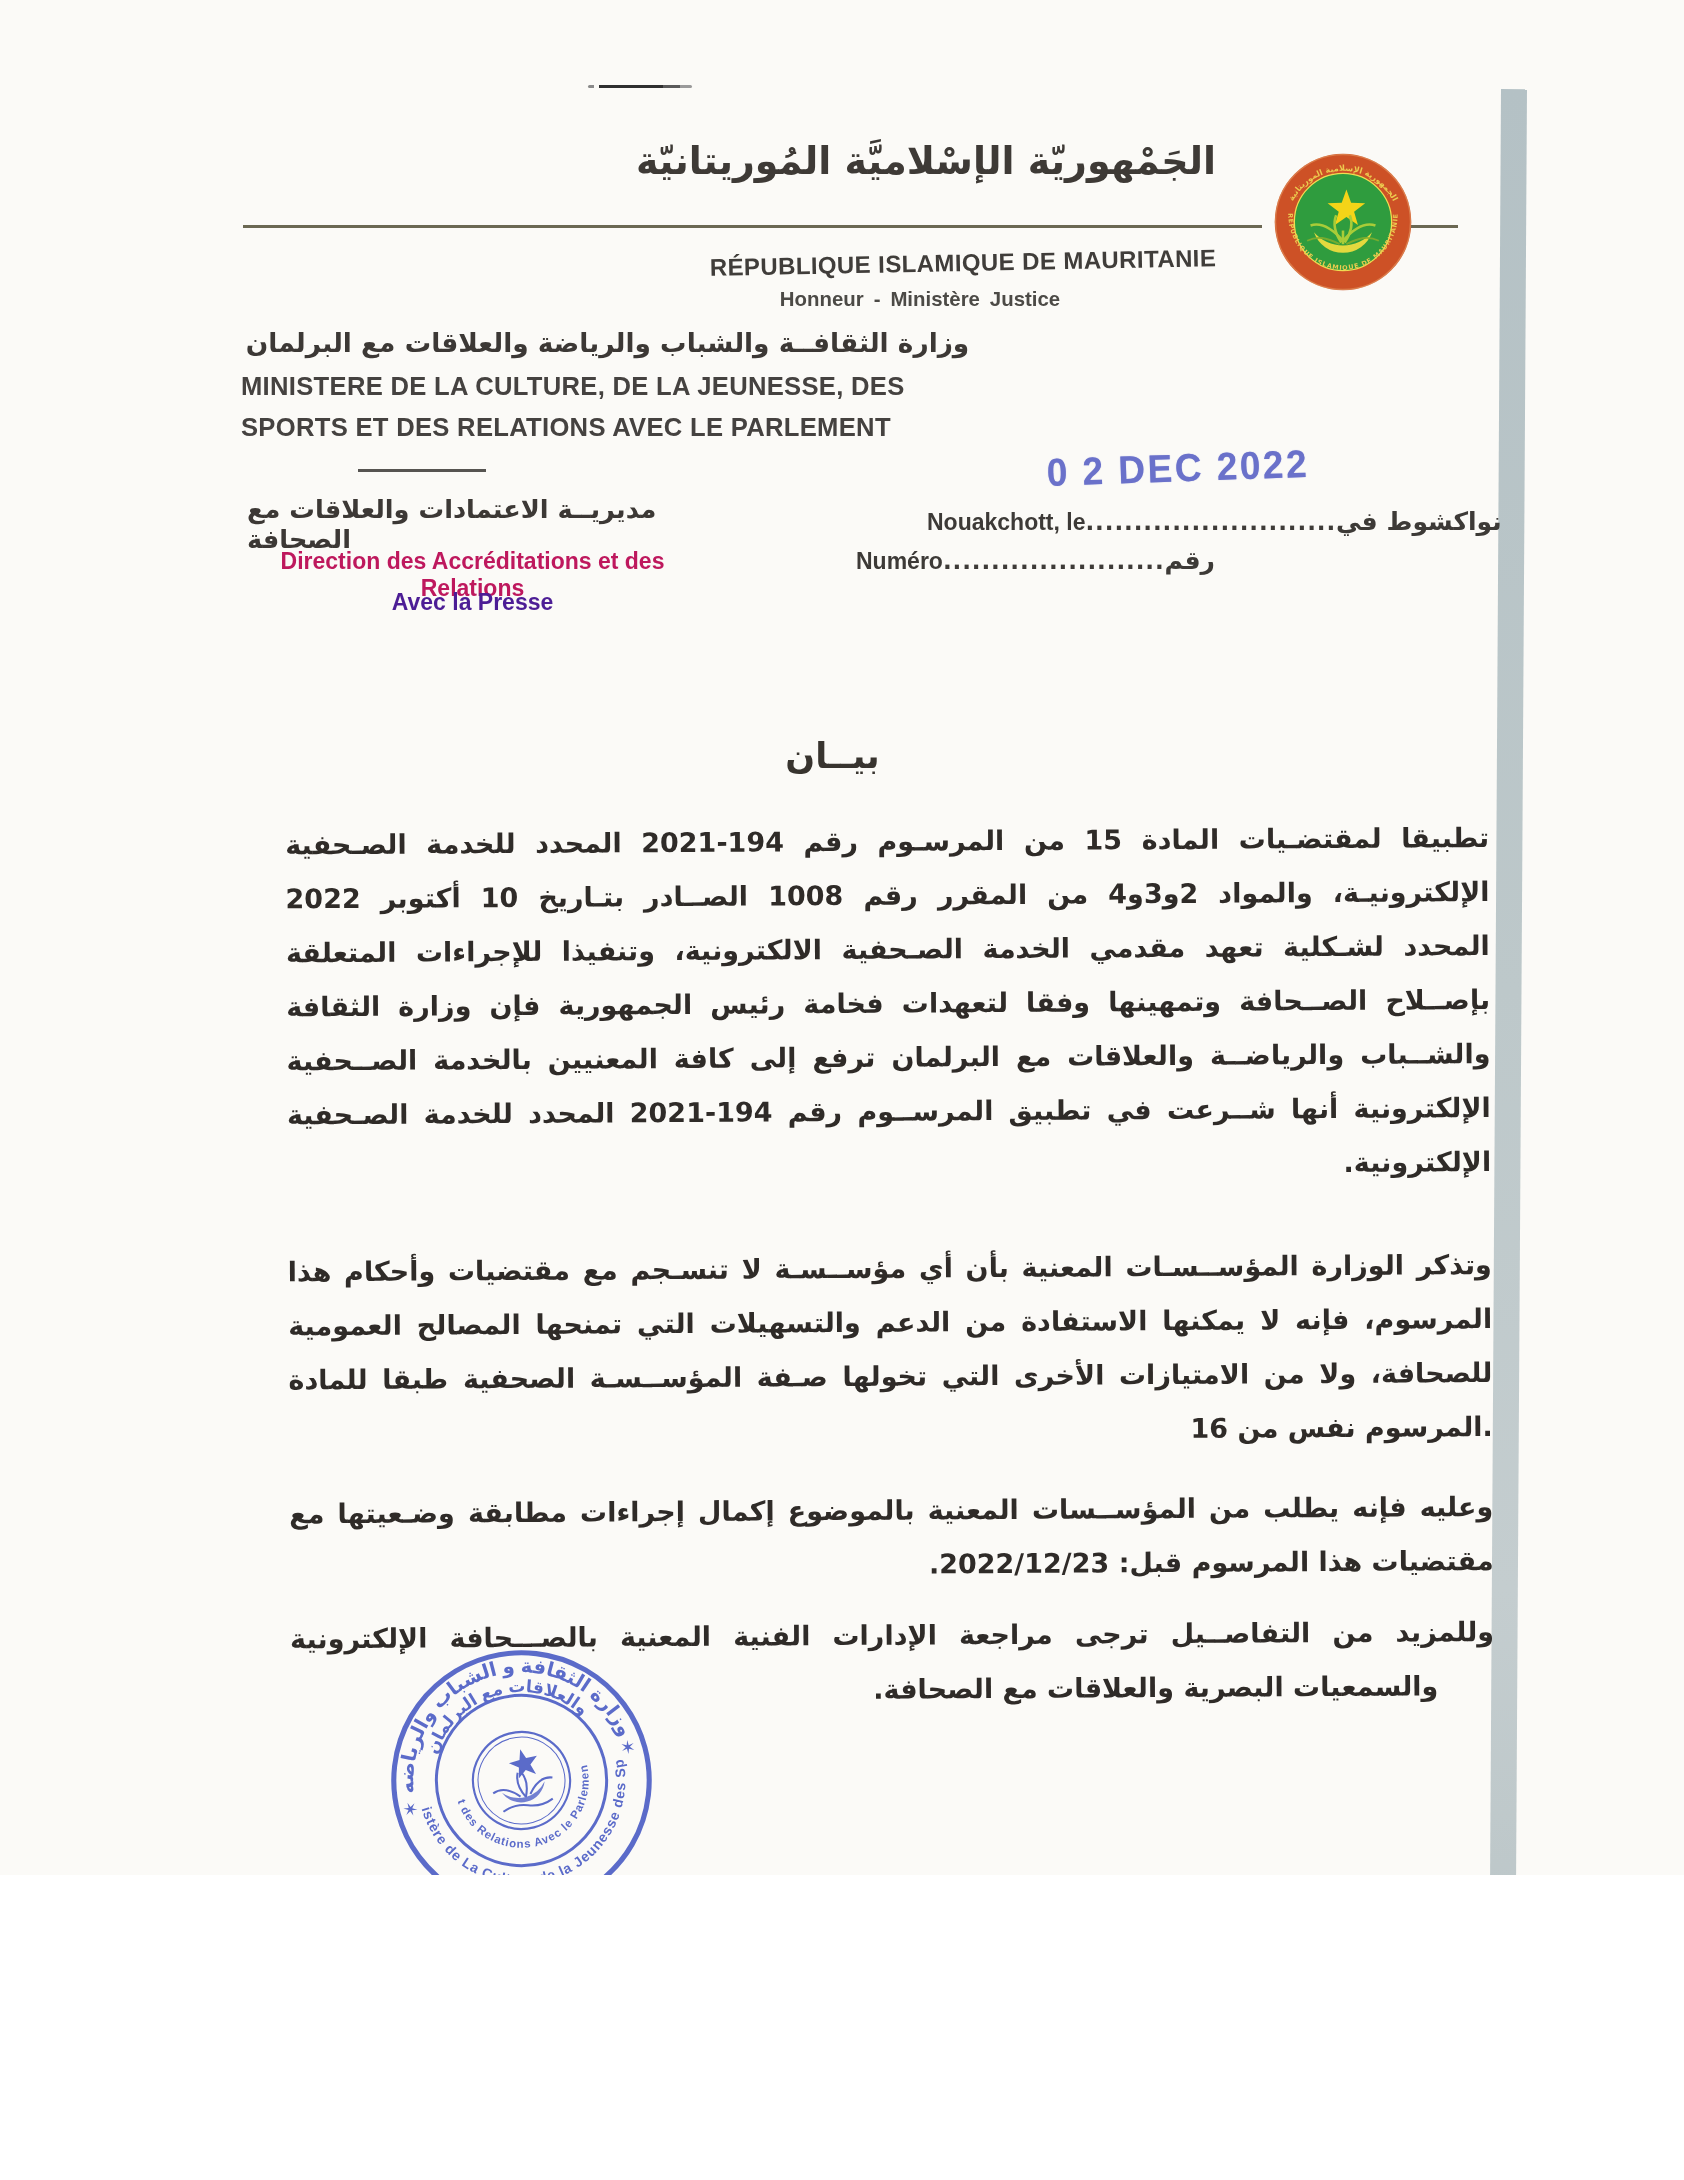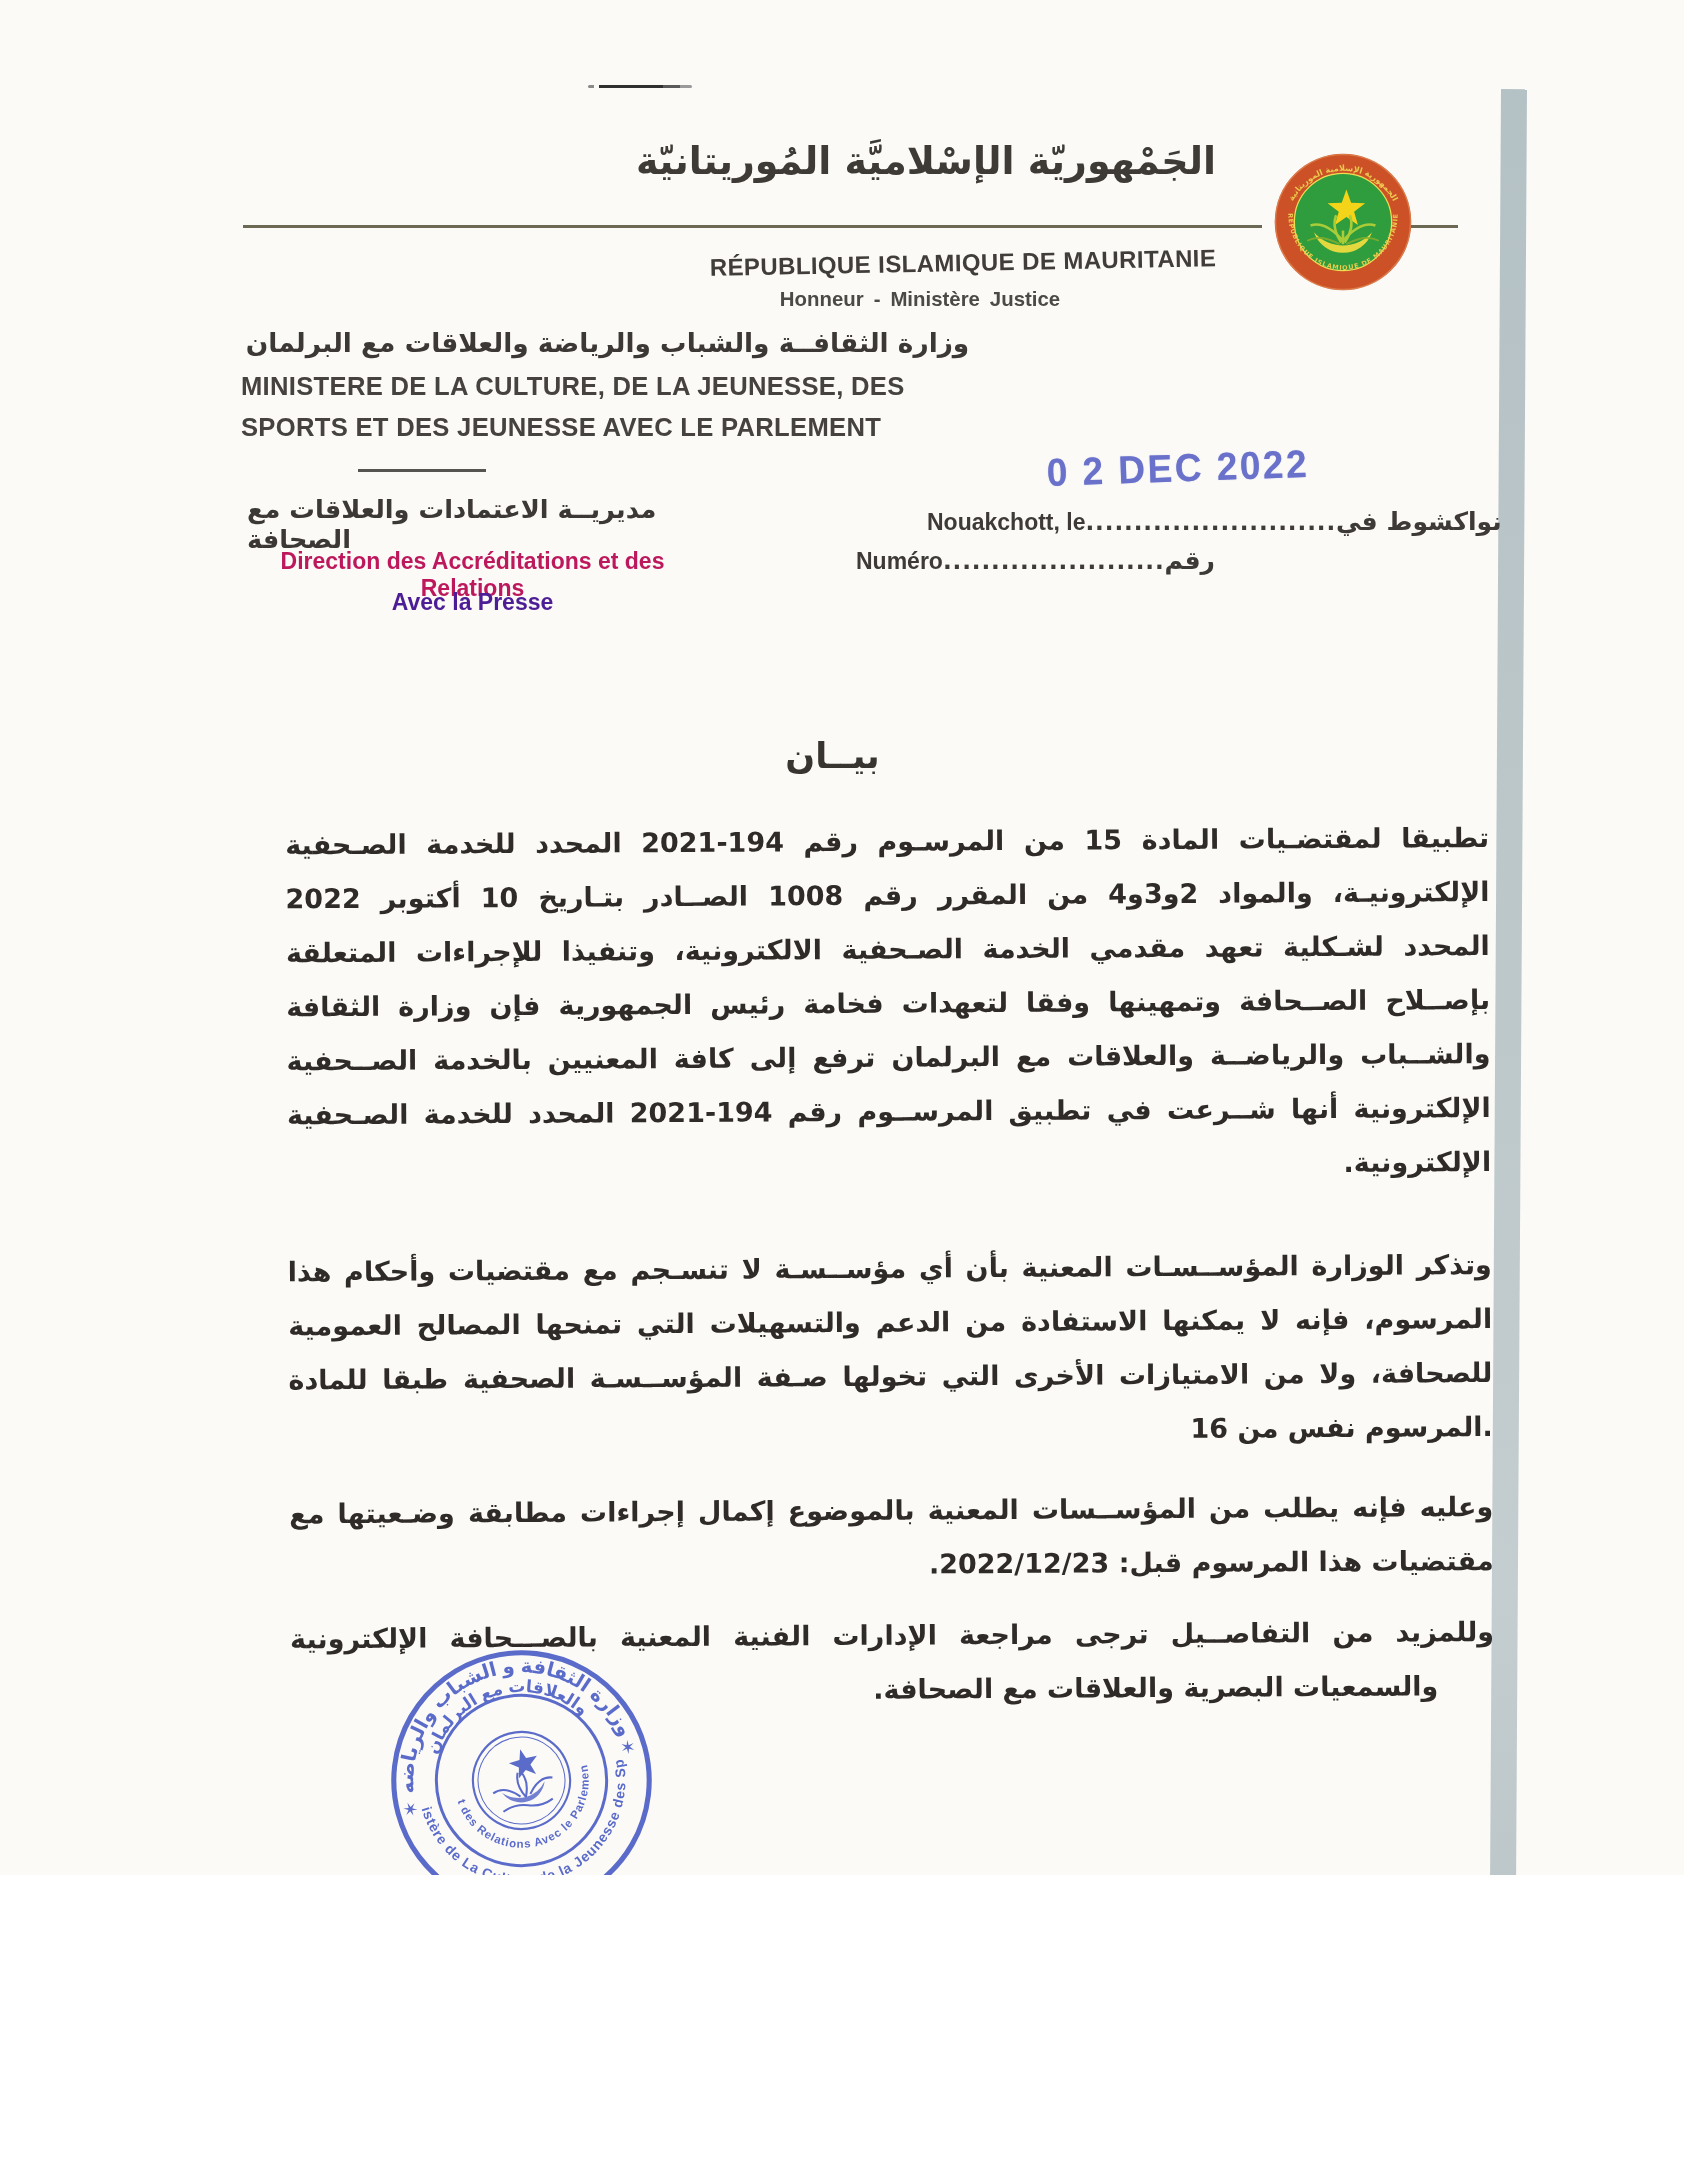--- a/index.html
+++ b/index.html
@@ -112,21 +112,21 @@
       <path d="M 0 26 L 0 10"></path>
     </g>
     <g stroke="#7fae2e" stroke-width="2.2" fill="none" opacity=".9">
       <path d="M -4 26 C -20 18 -30 16 -42 22"></path>
       <path d="M 4 26 C 20 18 30 16 42 22"></path>
     </g>
   </svg>
 
   <div id="min-ar" class="abs" dir="rtl">وزارة الثقافــة والشباب والرياضة والعلاقات مع البرلمان</div>
   <div id="min-fr1" class="abs latin">MINISTERE DE LA CULTURE, DE LA JEUNESSE, DES</div>
-  <div id="min-fr2" class="abs latin">SPORTS ET DES JEUNESSE AVEC LE PARLEMENT</div>
+  <div id="min-fr2" class="abs latin">SPORTS ET DES RELATIONS AVEC LE PARLEMENT</div>
   <div id="min-underline" class="abs"></div>
 
   <div id="dir-ar" class="abs" dir="rtl">مديريــة الاعتمادات والعلاقات مع الصحافة</div>
   <div id="dir-fr1" class="abs latin">Direction des Accréditations et des Relations</div>
   <div id="dir-fr2" class="abs latin">Avec la Presse</div>
 
   <div id="date-stamp" class="abs latin">0 2 DEC 2022</div>
   <div id="place-line" class="abs"><span class="latin">Nouakchott, le</span><span class="leader-dots">..........................</span><span class="ar-inline" dir="rtl">نواكشوط في</span></div>
   <div id="number-line" class="abs"><span class="latin">Numéro</span><span class="leader-dots">.......................</span><span class="ar-inline" dir="rtl">رقم</span></div>
 

